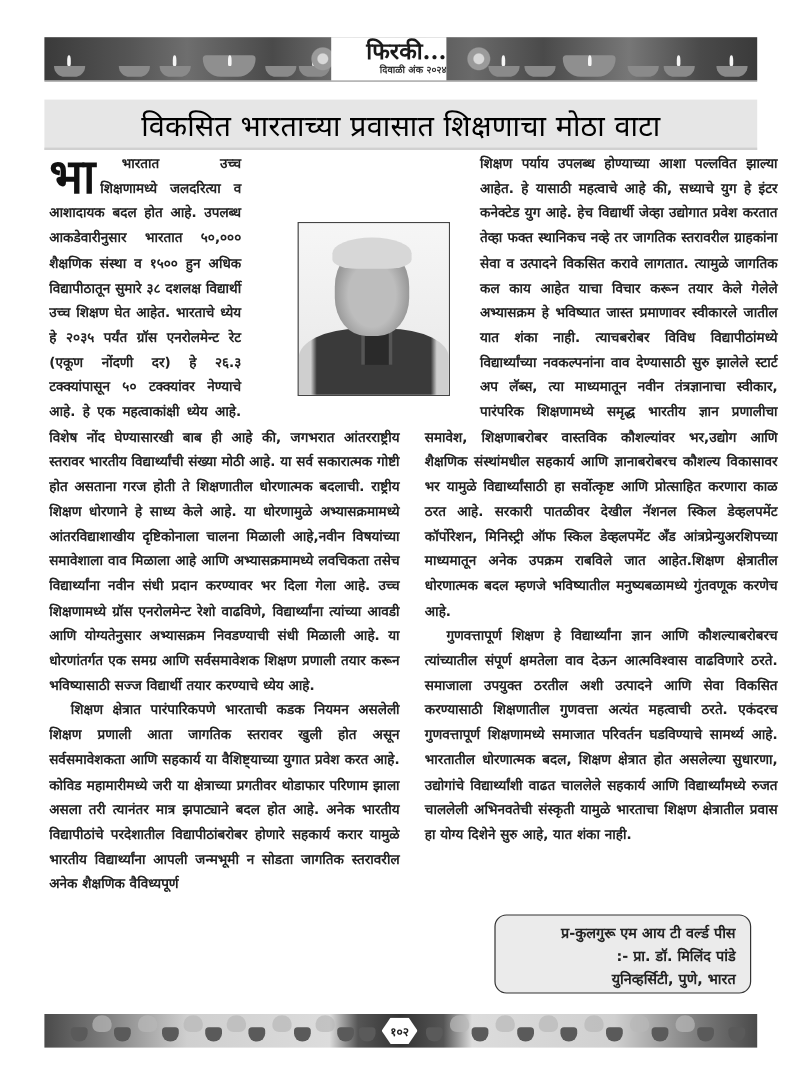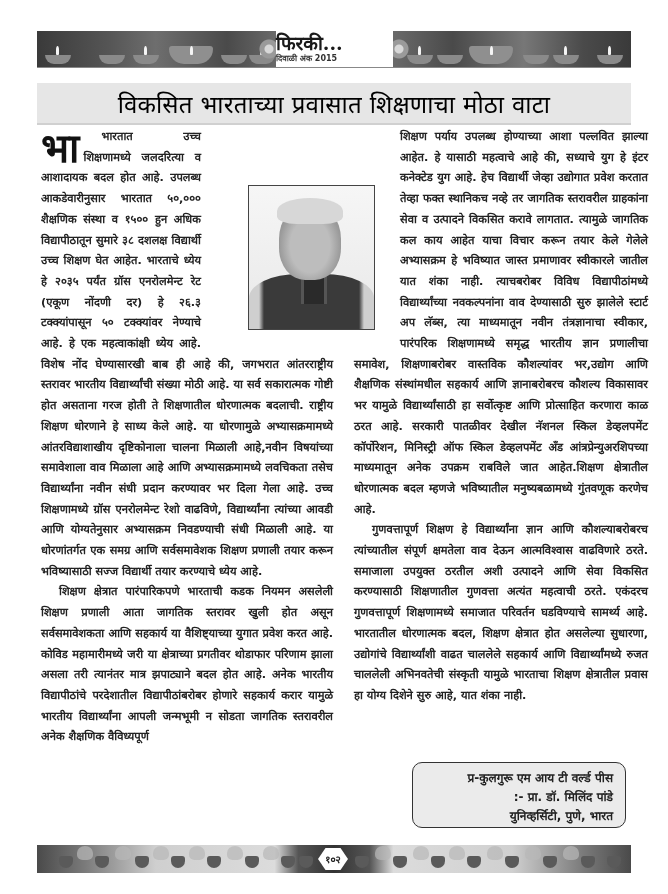--- a/index.html
+++ b/index.html
@@ -19,22 +19,22 @@
     }
     .banner .flame {
       position: absolute; bottom: 12px; width: 3px; height: 9px;
       background: #f5f5f5; border-radius: 50% 50% 20% 20%;
     }
     .banner .bigbowl {
       position: absolute; bottom: 3px; width: 44px; height: 18px;
       background: #8f8f8f; border-radius: 4px 4px 20px 20px;
     }
     .masthead {
-      position: absolute; left: 276px; top: 31px; width: 117px; height: 36px;
-      background: #ffffff; text-align: left;
+      position: absolute; left: 276px; top: 31px; width: 96px; height: 36px;
+      background: #ffffff; text-align: right;
     }
     .masthead-title {
       font-family: "DejaVu Serif", serif; font-weight: bold; font-size: 19px;
       line-height: 22px; color: #1a1a1a; display: block; margin-top: 1px;
     }
     .masthead-sub {
       font-size: 8px; line-height: 10px; color: #333; display: block; font-weight: bold;
     }
     .flower {
       position: absolute; top: 34px; width: 22px; height: 30px;
@@ -141,21 +141,21 @@
   <div class="lamp" style="left:486px"></div>
   <div class="lamp" style="left:516px"></div>
   <div class="flame" style="left:527px"></div>
   <div class="lamp" style="left:560px"></div>
   <div class="flame" style="left:571px"></div>
 </div>
 <div class="flower" style="left:258px"></div>
 <div class="flower" style="left:388px"></div>
 <div class="masthead">
   <span class="masthead-title">फिरकी...</span>
-  <span class="masthead-sub">दिवाळी अंक 2015</span>
+  <span class="masthead-sub">दिवाळी अंक २०२४</span>
 </div>
 
 <div class="title-bar">
   <span class="title-text">विकसित भारताच्या प्रवासात शिक्षणाचा मोठा वाटा</span>
 </div>
 
 <div class="col col-left">
   <div class="photo-float-left" style="margin-top:62px"></div>
   <p class="para first"><span class="dropcap">भा</span></p>
   <p class="para">भारतात उच्च शिक्षणामध्ये जलदरित्या व आशादायक बदल होत आहे. उपलब्ध आकडेवारीनुसार भारतात ५०,००० शैक्षणिक संस्था व १५०० हुन अधिक विद्यापीठातून सुमारे ३८ दशलक्ष विद्यार्थी उच्च शिक्षण घेत आहेत. भारताचे ध्येय हे २०३५ पर्यंत ग्रॉस एनरोलमेन्ट रेट (एकूण नोंदणी दर) हे २६.३ टक्क्यांपासून ५० टक्क्यांवर नेण्याचे आहे. हे एक महत्वाकांक्षी ध्येय आहे. विशेष नोंद घेण्यासारखी बाब ही आहे की, जगभरात आंतरराष्ट्रीय स्तरावर भारतीय विद्यार्थ्यांची संख्या मोठी आहे. या सर्व सकारात्मक गोष्टी होत असताना गरज होती ते शिक्षणातील धोरणात्मक बदलाची. राष्ट्रीय शिक्षण धोरणाने हे साध्य केले आहे. या धोरणामुळे अभ्यासक्रमामध्ये आंतरविद्याशाखीय दृष्टिकोनाला चालना मिळाली आहे,नवीन विषयांच्या समावेशाला वाव मिळाला आहे आणि अभ्यासक्रमामध्ये लवचिकता तसेच विद्यार्थ्यांना नवीन संधी प्रदान करण्यावर भर दिला गेला आहे. उच्च शिक्षणामध्ये ग्रॉस एनरोलमेन्ट रेशो वाढविणे, विद्यार्थ्यांना त्यांच्या आवडी आणि योग्यतेनुसार अभ्यासक्रम निवडण्याची संधी मिळाली आहे. या धोरणांतर्गत एक समग्र आणि सर्वसमावेशक शिक्षण प्रणाली तयार करून भविष्यासाठी सज्ज विद्यार्थी तयार करण्याचे ध्येय आहे.</p>

